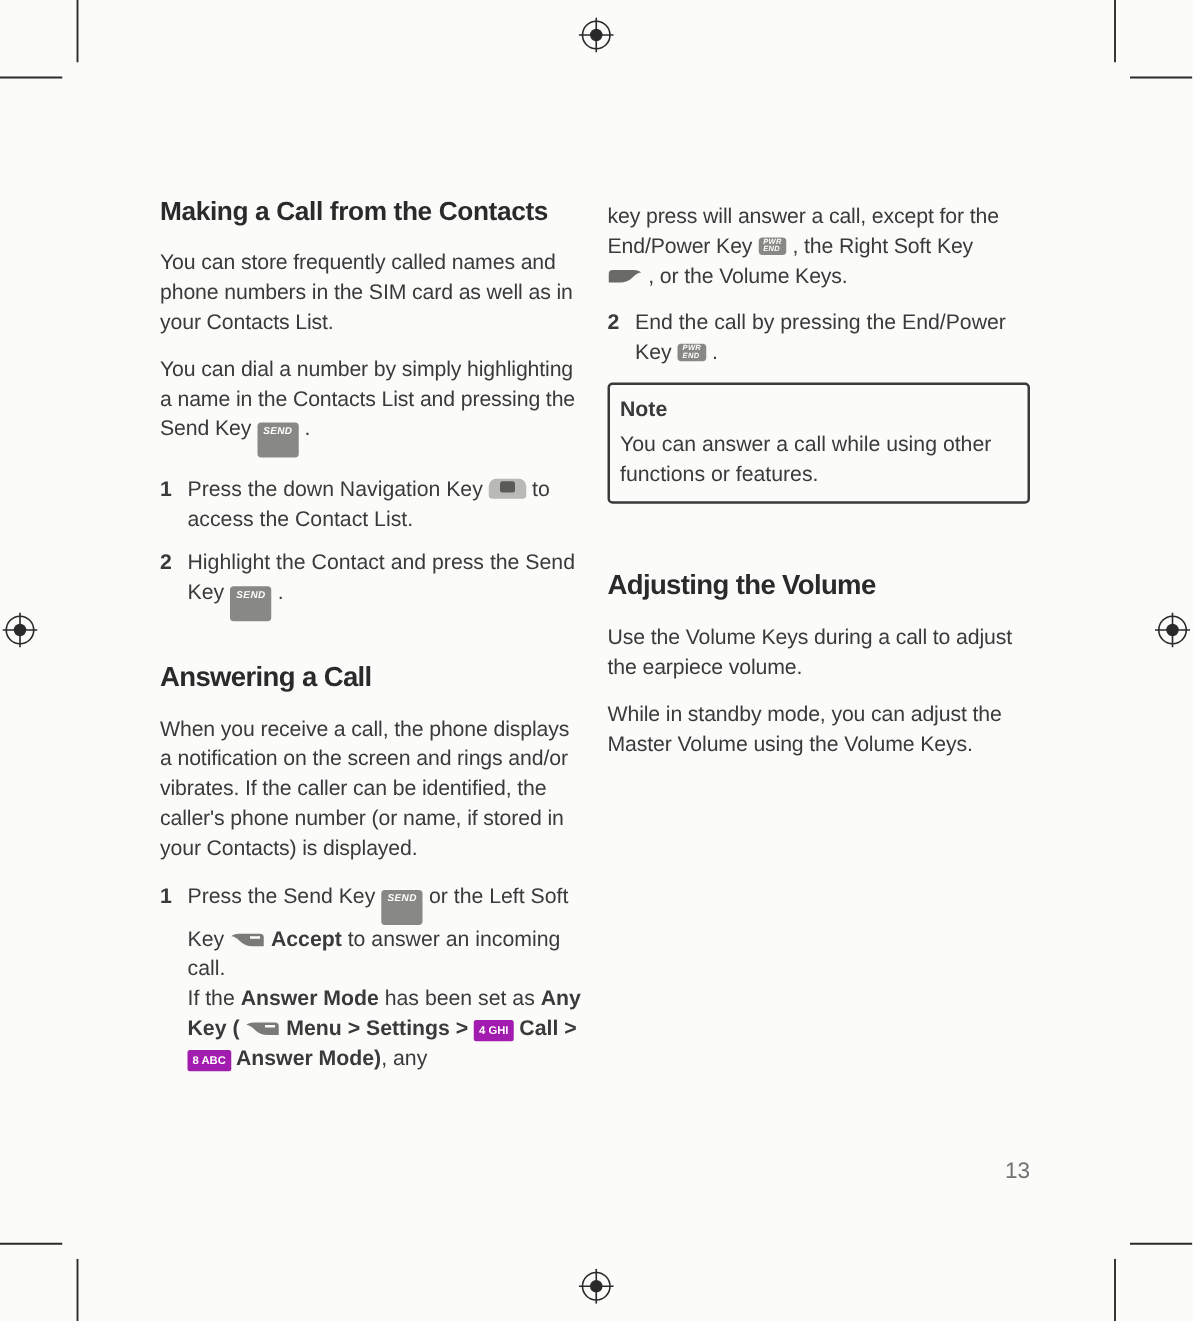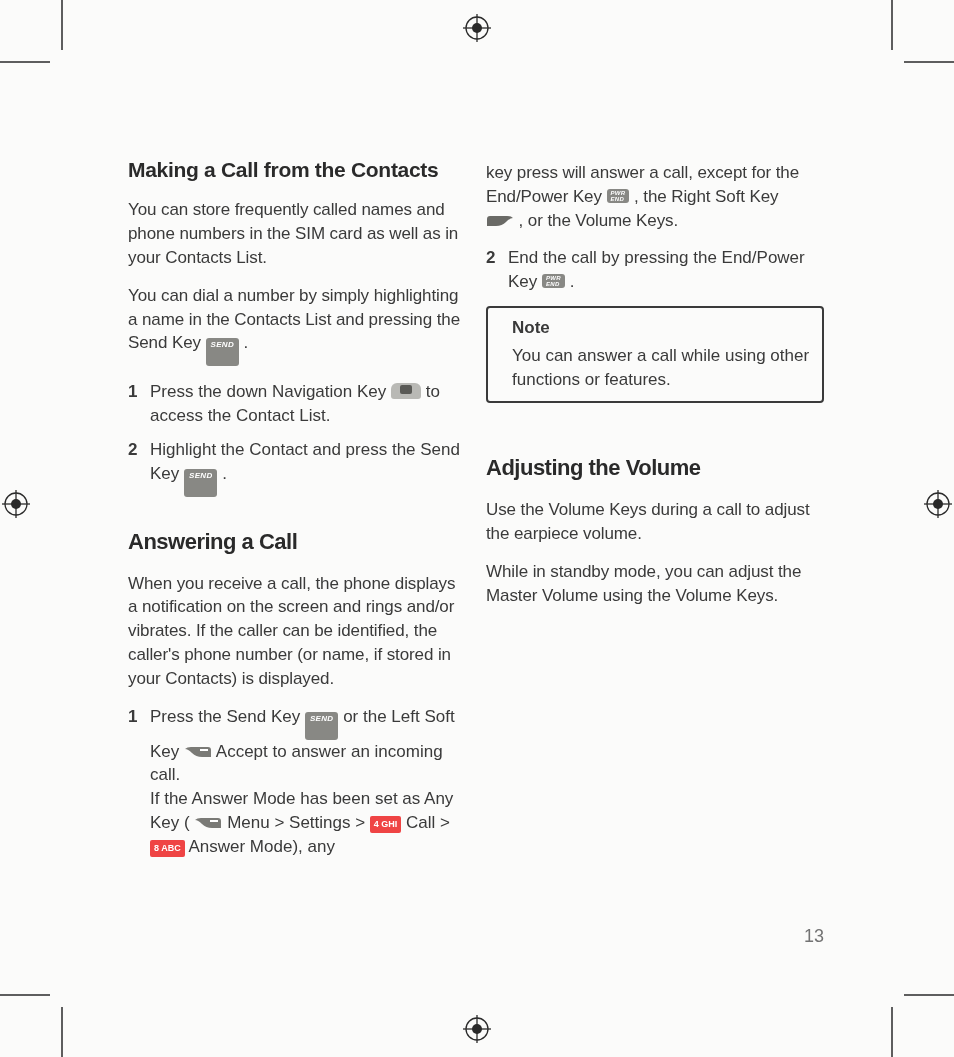--- a/index.html
+++ b/index.html
@@ -89,21 +89,21 @@
     display: inline-block;
     width: 28px;
     height: 12px;
     vertical-align: -1px;
     position: relative;
   }
   .soft-icon svg { display:block; }
   .note-box {
     border: 2px solid #3a3a3a;
     border-radius: 4px;
-    padding: 8px 12px 10px 24px;
+    padding: 8px 12px 10px 8px;
     margin-top: 12px;
   }
   .note-box .note-title {
     font-weight: bold;
     margin-bottom: 4px;
   }
   .page-number {
     position: absolute;
     right: 130px;
     bottom: 110px;
@@ -111,24 +111,24 @@
     color: #737373;
   }
   
   .mark {
     position: absolute;
     stroke: #2a2a2a;
   }
   .reg {
     position: absolute;
   }
-  .bold { font-weight: normal; }
+  .bold { font-weight: bold; }
   .num-key {
     display: inline-block;
-    background: #ef4444;
+    background: #a21caf;
     color: #fff;
     font-size: 9px;
     font-weight: bold;
     border-radius: 2px;
     padding: 4px 4px;
     vertical-align: 1px;
     line-height: 9px;
   }
 </style>
 </head>

